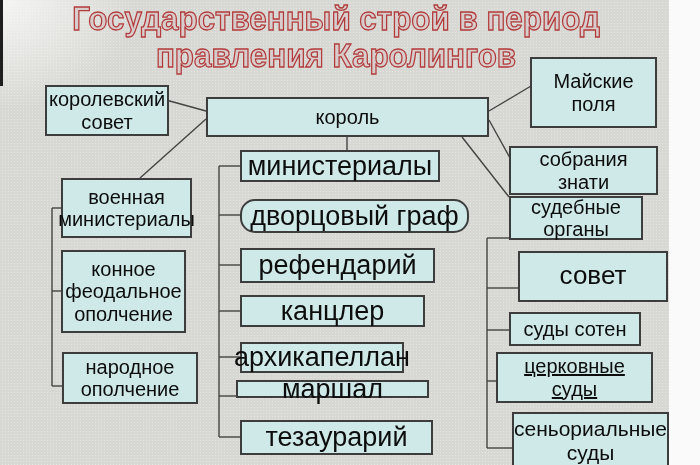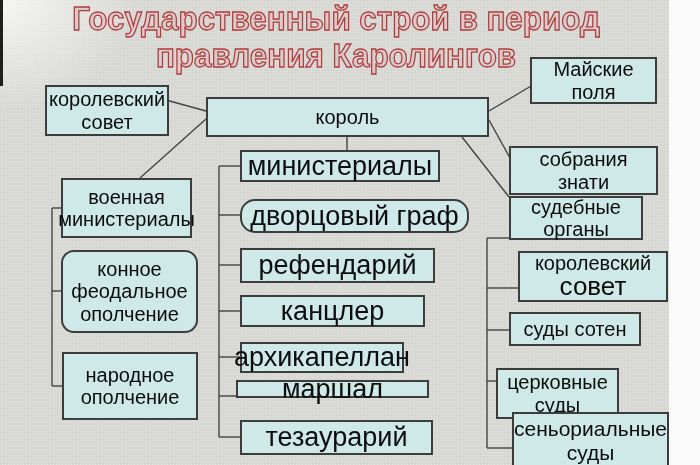--- a/index.html
+++ b/index.html
@@ -100,52 +100,51 @@
       <line x1="487" y1="330" x2="509" y2="330"></line>
       <line x1="487" y1="381" x2="496" y2="381"></line>
       <line x1="487" y1="448" x2="512" y2="448"></line>
     </g>
   </svg>
 
   <div class="box fs20" style="left:45px;top:85px;width:124px;height:51px;">королевский совет</div>
 
   <div class="box fs26" style="left:206px;top:97px;width:283px;height:40px;">король</div>
 
-  <div class="box fs20" style="left:530px;top:57px;width:127px;height:47px;">Майские поля</div>
+  <div class="box fs20" style="left:530px;top:57px;width:127px;height:71px;">Майские поля</div>
 
   <div class="box fs20" style="left:509px;top:146px;width:149px;height:49px;">собрания знати</div>
 
   <div class="box fs20" style="left:61px;top:178px;width:131px;height:60px;">военная министериалы</div>
 
-  <div class="box fs20" style="left:61px;top:250px;width:137px;height:83px;border-radius:13px;">конное феодальное ополчение</div>
+  <div class="box fs20" style="left:61px;top:250px;width:125px;height:83px;">конное феодальное ополчение</div>
 
-  <div class="box fs20" style="left:62px;top:352px;width:136px;height:68px;">народное ополчение</div>
+  <div class="box fs20" style="left:62px;top:352px;width:136px;height:52px;">народное ополчение</div>
 
   <div class="box fs23" style="left:240px;top:150px;width:200px;height:32px;">министериалы</div>
 
   <div class="box fs23" style="left:240px;top:199px;width:229px;height:34px;border-radius:15px;">дворцовый граф</div>
 
   <div class="box fs23" style="left:240px;top:248px;width:195px;height:35px;">рефендарий</div>
 
   <div class="box fs23" style="left:240px;top:295px;width:185px;height:32px;">канцлер</div>
 
   <div class="box fs23" style="left:240px;top:342px;width:164px;height:31px;">архикапеллан</div>
 
   <div class="box fs23" style="left:236px;top:380px;width:193px;height:18px;">маршал</div>
 
   <div class="box fs23" style="left:240px;top:420px;width:193px;height:35px;">тезаурарий</div>
 
   <div class="box fs20" style="left:509px;top:196px;width:134px;height:44px;">судебные органы</div>
 
   <div class="box fs20 council-right" style="left:518px;top:251px;width:150px;height:51px;">
     <div>
-      <span class="l1">королевский</span>
       <span class="l2">совет</span>
     </div>
   </div>
 
   <div class="box fs20" style="left:509px;top:312px;width:132px;height:34px;">суды сотен</div>
 
-  <div class="box fs20" style="left:496px;top:368px;width:123px;height:51px;">церковные суды</div>
+  <div class="box fs20" style="left:496px;top:352px;width:157px;height:51px;text-decoration:underline;">церковные суды</div>
 
   <div class="box fs21" style="left:512px;top:412px;width:157px;height:57px;">сеньориальные суды</div>
 
 </div>
 
 </body></html>

